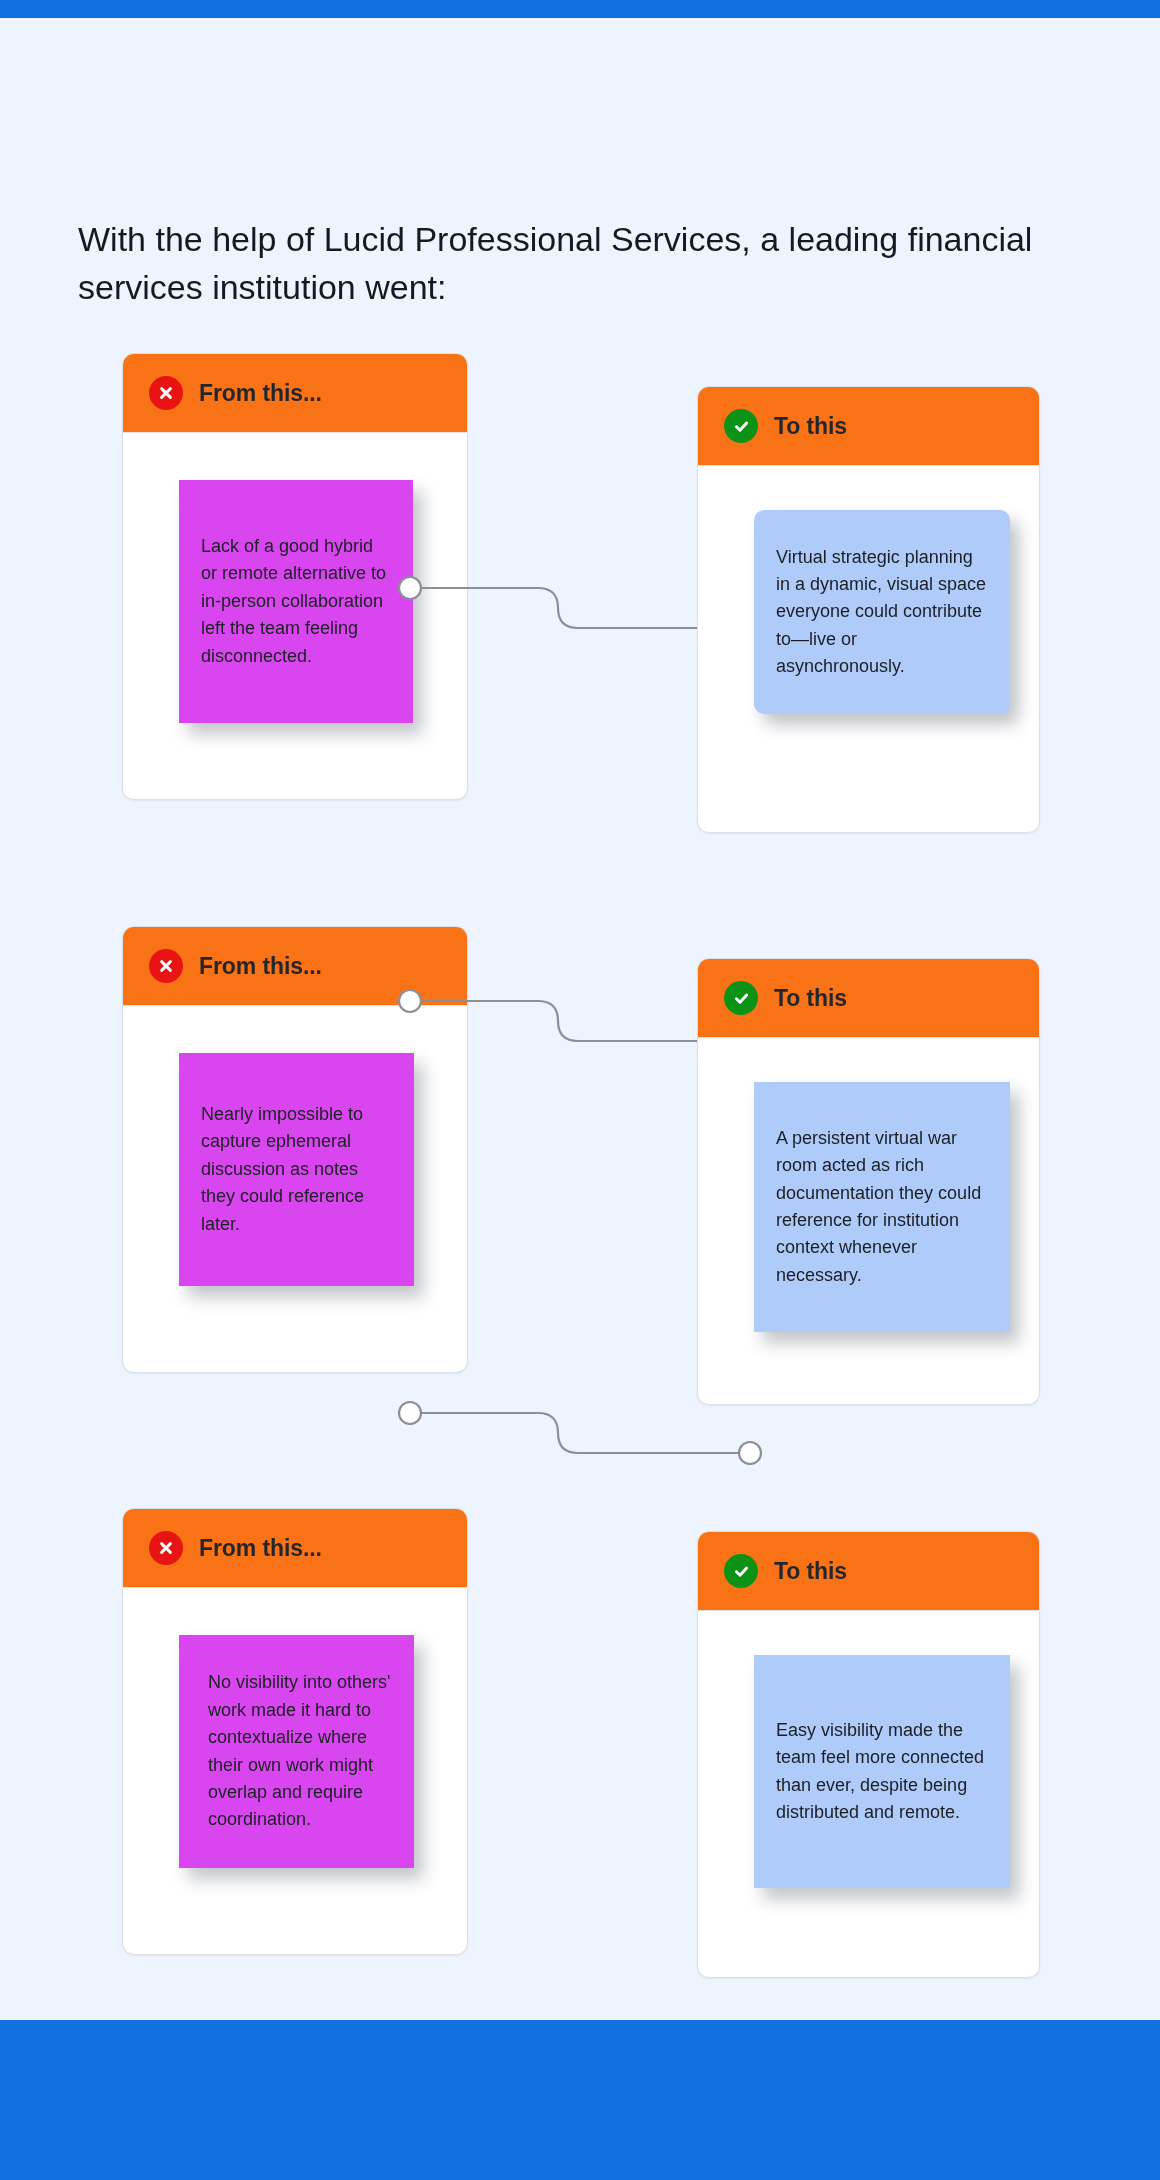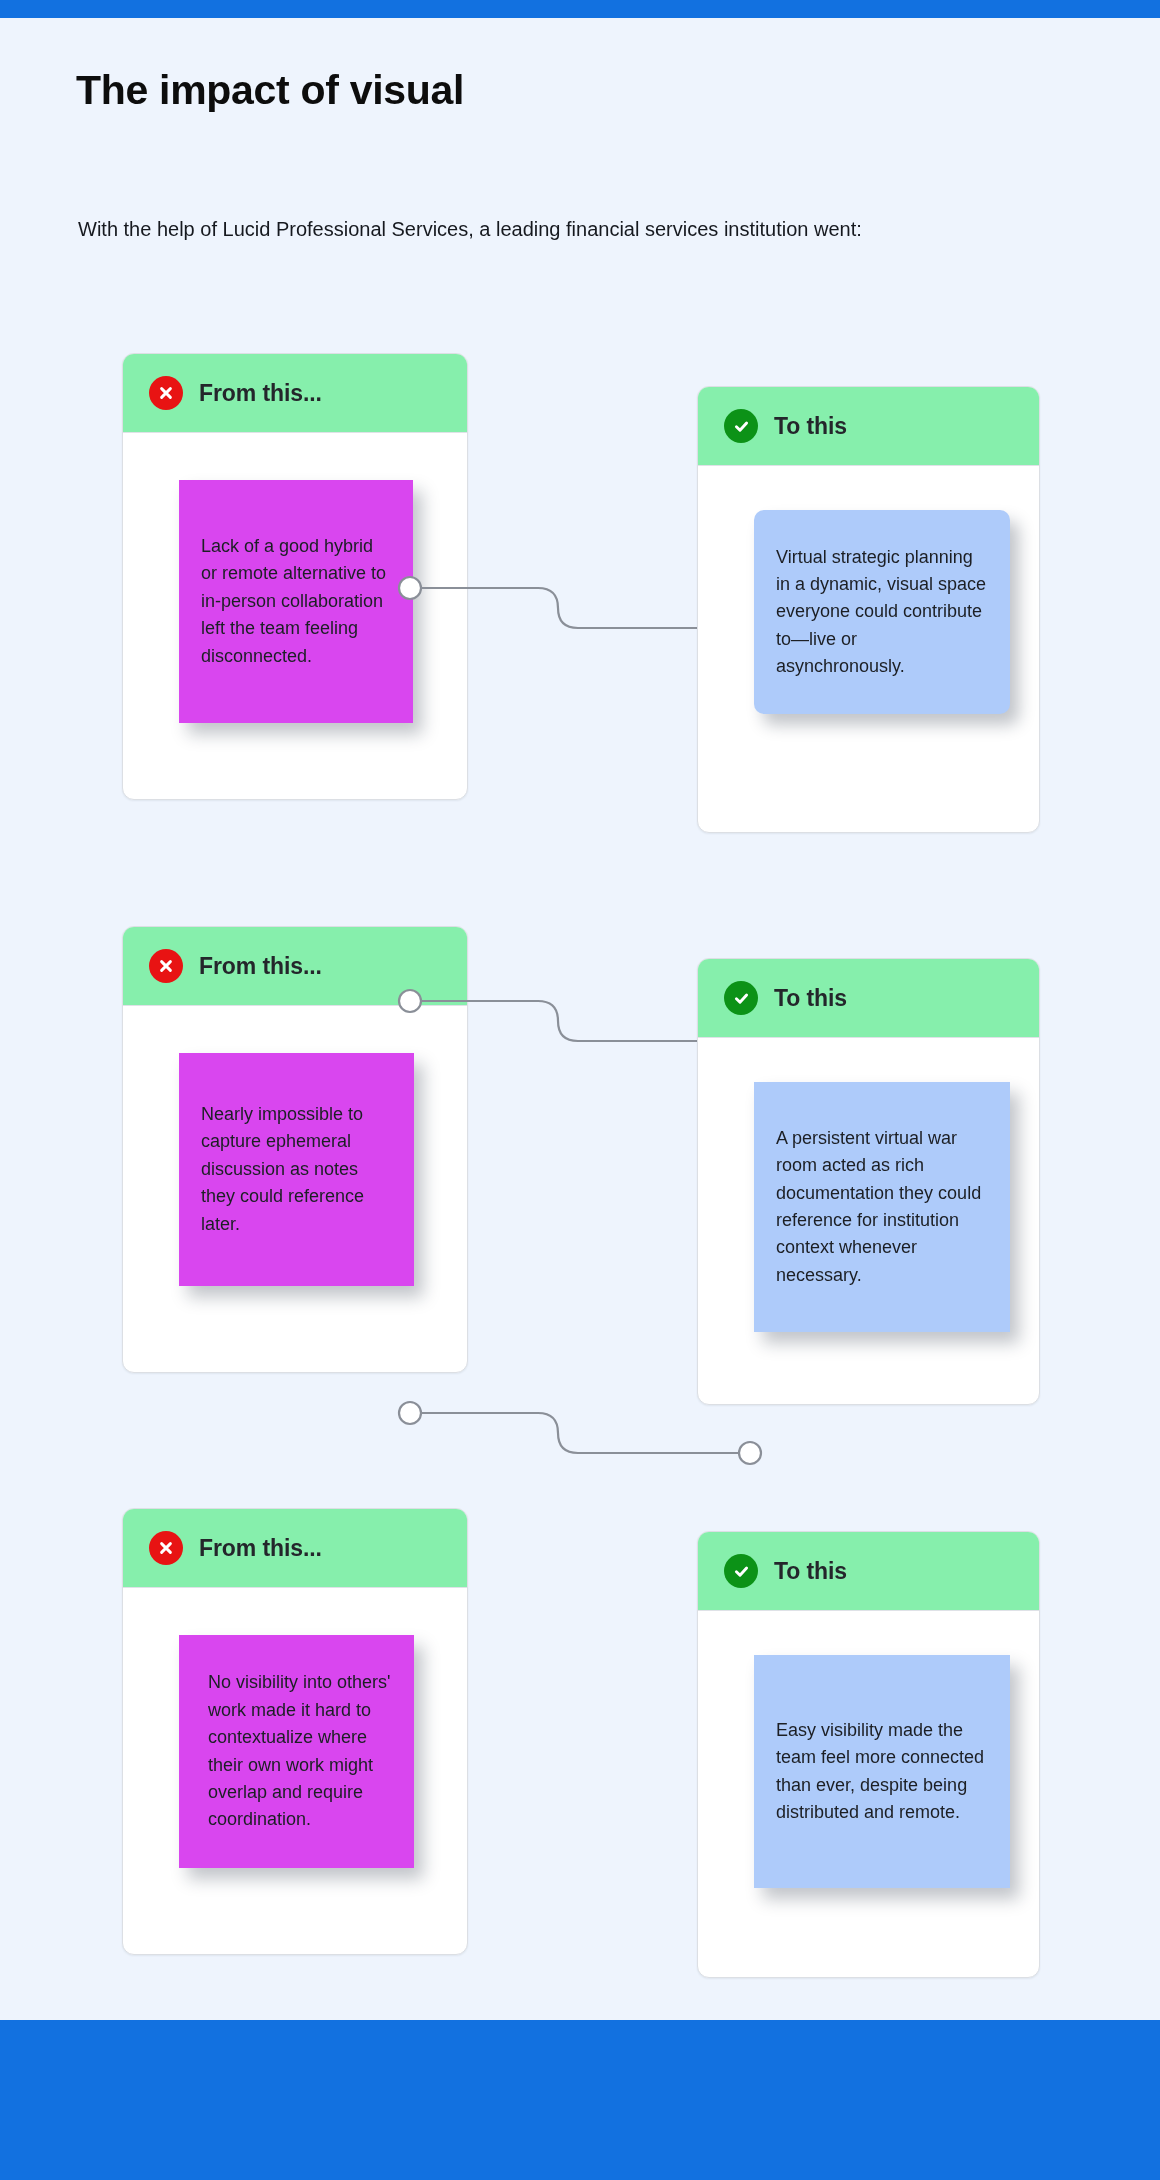--- a/index.html
+++ b/index.html
@@ -39,21 +39,21 @@
     line-height: 1.28;
     color: #0d0d0d;
     letter-spacing: -0.3px;
   }
 
   .page-subtitle {
     position: absolute;
     left: 78px;
     top: 215px;
     width: 990px;
-    font-size: 20px;
+    font-size: 34px;
     font-weight: 400;
     line-height: 1.42;
     color: #16191f;
   }
 
   
   .card {
     position: absolute;
     background: #ffffff;
     border: 1px solid #dcdfe4;
@@ -61,21 +61,21 @@
     box-shadow: 0 1px 2px rgba(30,40,60,0.07);
     overflow: hidden;
   }
 
   .card-header {
     display: flex;
     align-items: center;
     gap: 16px;
     padding: 22px 26px;
     border-bottom: 1px solid #dfe2e7;
-    background: #86efac;
+    background: #f97316;
   }
 
   .card-header-title {
     font-size: 23px;
     font-weight: 700;
     color: #24262b;
     letter-spacing: -0.1px;
   }
 
   .icon-badge {
@@ -114,21 +114,21 @@
     position: absolute;
     pointer-events: none;
   }
   .connector svg { display: block; overflow: visible; }
 </style>
 </head>
 <body>
 
 <div class="bar-top"></div>
 
-<h1 class="page-title"><span>The impact of visual</span><br></h1>
+<h1 class="page-title"><br></h1>
 
 <p class="page-subtitle">With the help of Lucid Professional Services, a leading financial services institution went:</p>
 
 <div class="card" style="left:122px; top:353px; width:346px; height:447px;">
   <div class="card-header">
     <span class="icon-badge red">
       <svg width="18" height="18" viewBox="0 0 18 18">
           <path d="M4.6 4.6 L13.4 13.4 M13.4 4.6 L4.6 13.4" stroke="#ffffff" stroke-width="2.9" stroke-linecap="round"></path>
         </svg>
     </span>

